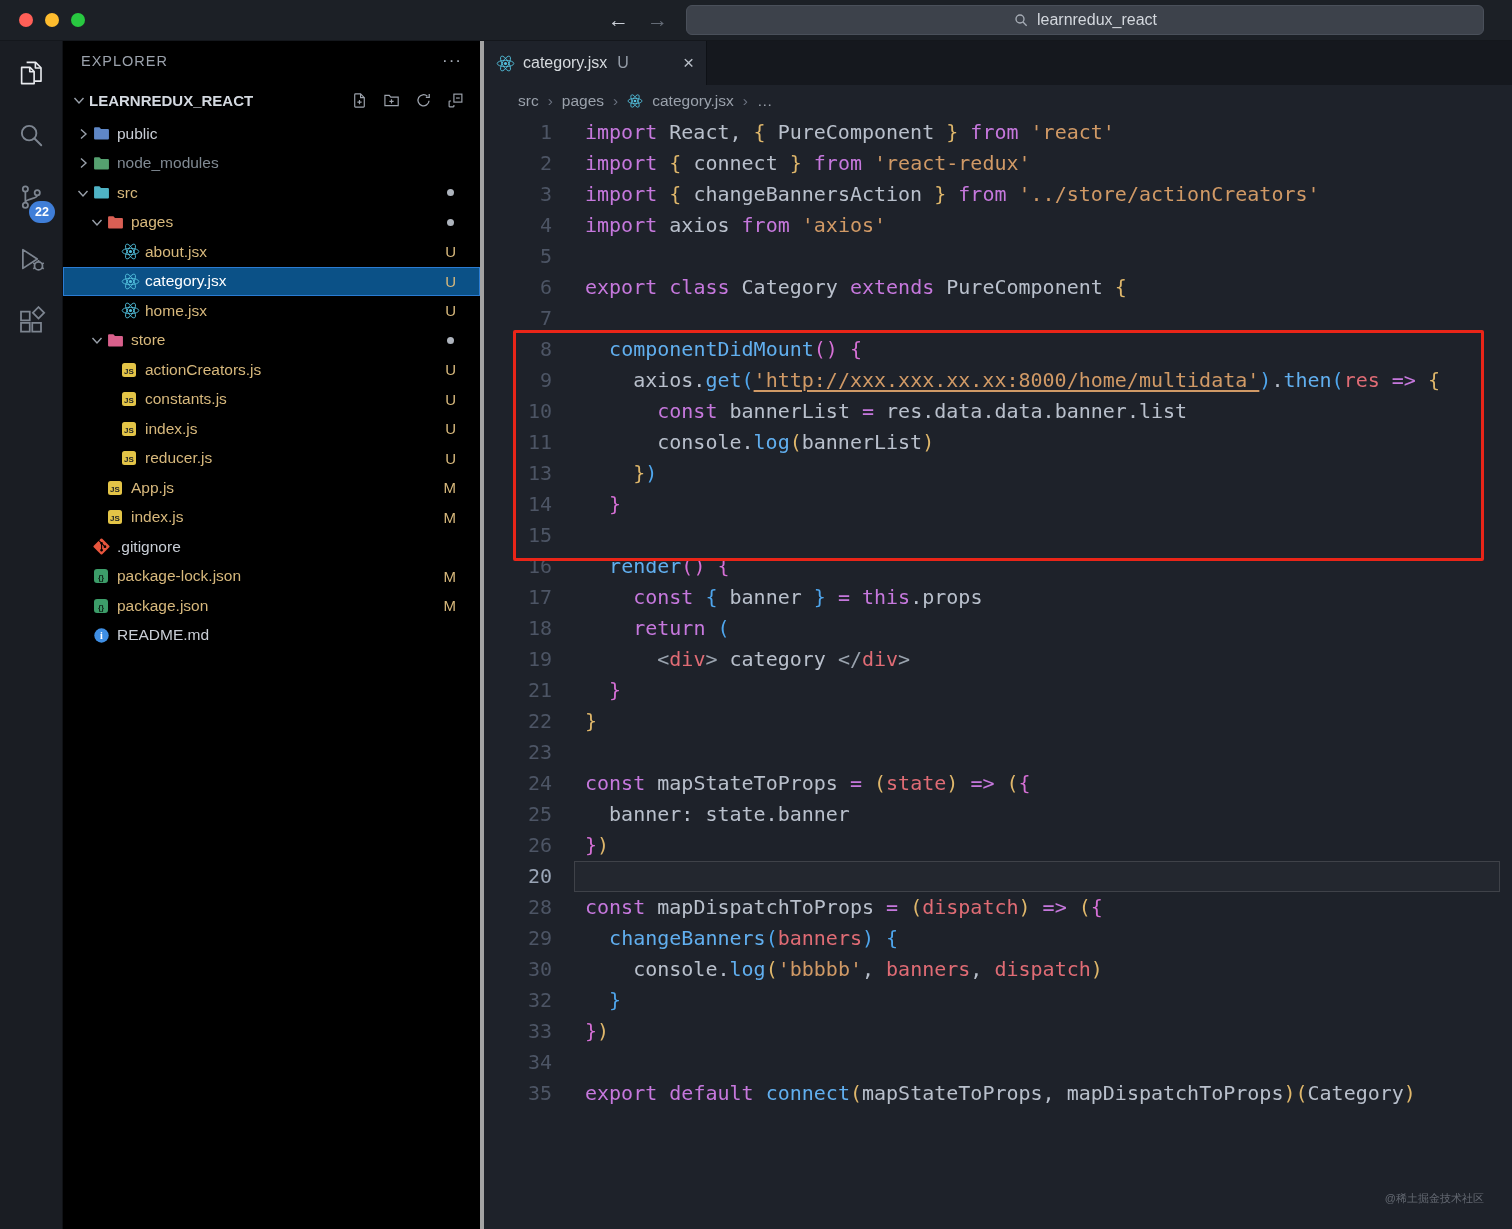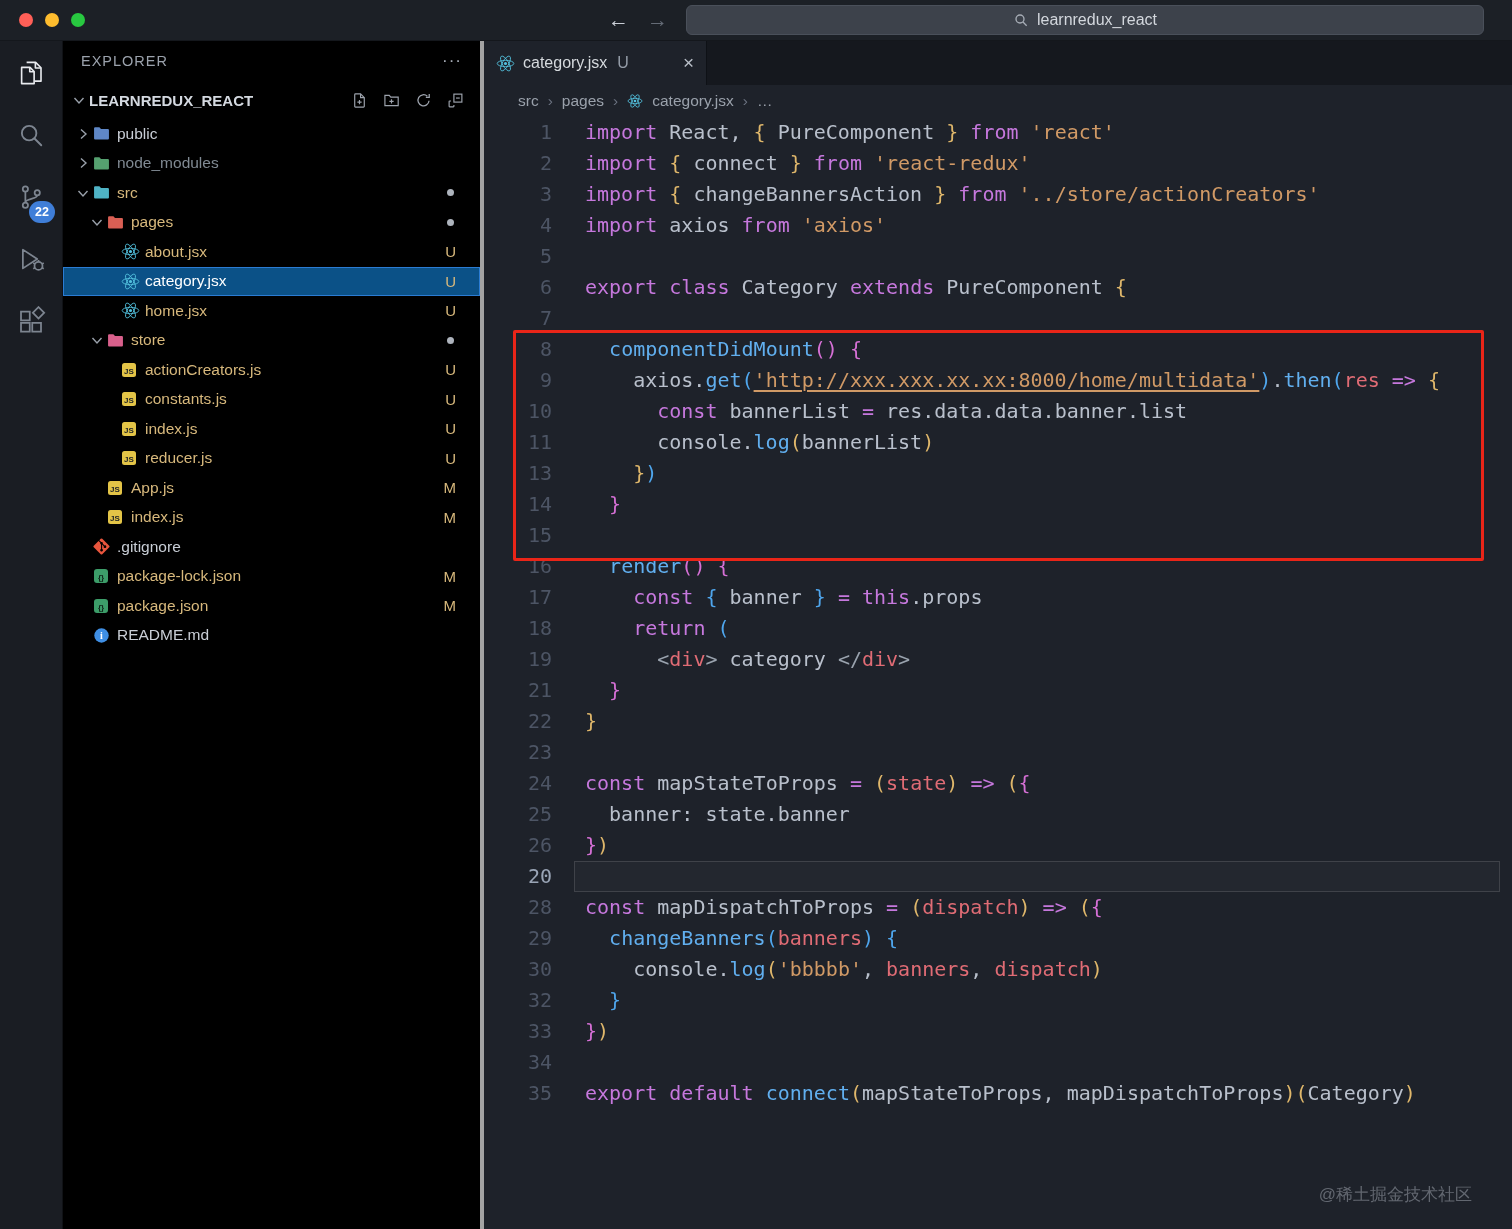--- a/index.html
+++ b/index.html
@@ -60,21 +60,21 @@
   .code{position:relative;font-family:"DejaVu Sans Mono",monospace;font-size:20px;flex:1;}
   .line{display:flex;height:31px;line-height:31px;white-space:pre;position:relative;}
   .gutter{width:68px;text-align:right;color:#4d5565;flex:none;}
   .ltext{margin-left:33px;}
   .line.active .gutter{color:#9aa5b6;}
   .line.active::before{content:"";position:absolute;left:90px;right:12px;top:0;bottom:0;
     border:1px solid rgba(255,255,255,0.13);background:rgba(255,255,255,0.025);}
 
   #annotation-box{position:absolute;left:29px;width:965px;border:3px solid #ea2518;border-radius:2px;pointer-events:none;z-index:5;}
 
-  .watermark{position:absolute;right:40px;bottom:24px;color:rgba(165,172,182,0.5);font-size:17px;z-index:6;}
+  .watermark{position:absolute;right:28px;bottom:24px;color:rgba(165,172,182,0.5);font-size:11px;z-index:6;}
 
   
   .tok-kw{color:#c678dd}
   .tok-pl{color:#b9c0cc}
   .tok-fn{color:#61afef}
   .tok-str{color:#d19a66}
   .tok-strU{color:#d19a66;text-decoration:underline;text-underline-offset:3px;}
   .tok-pa{color:#e06c75}
   .tok-op{color:#c678dd}
   .tok-pu{color:#9aa3ae}

